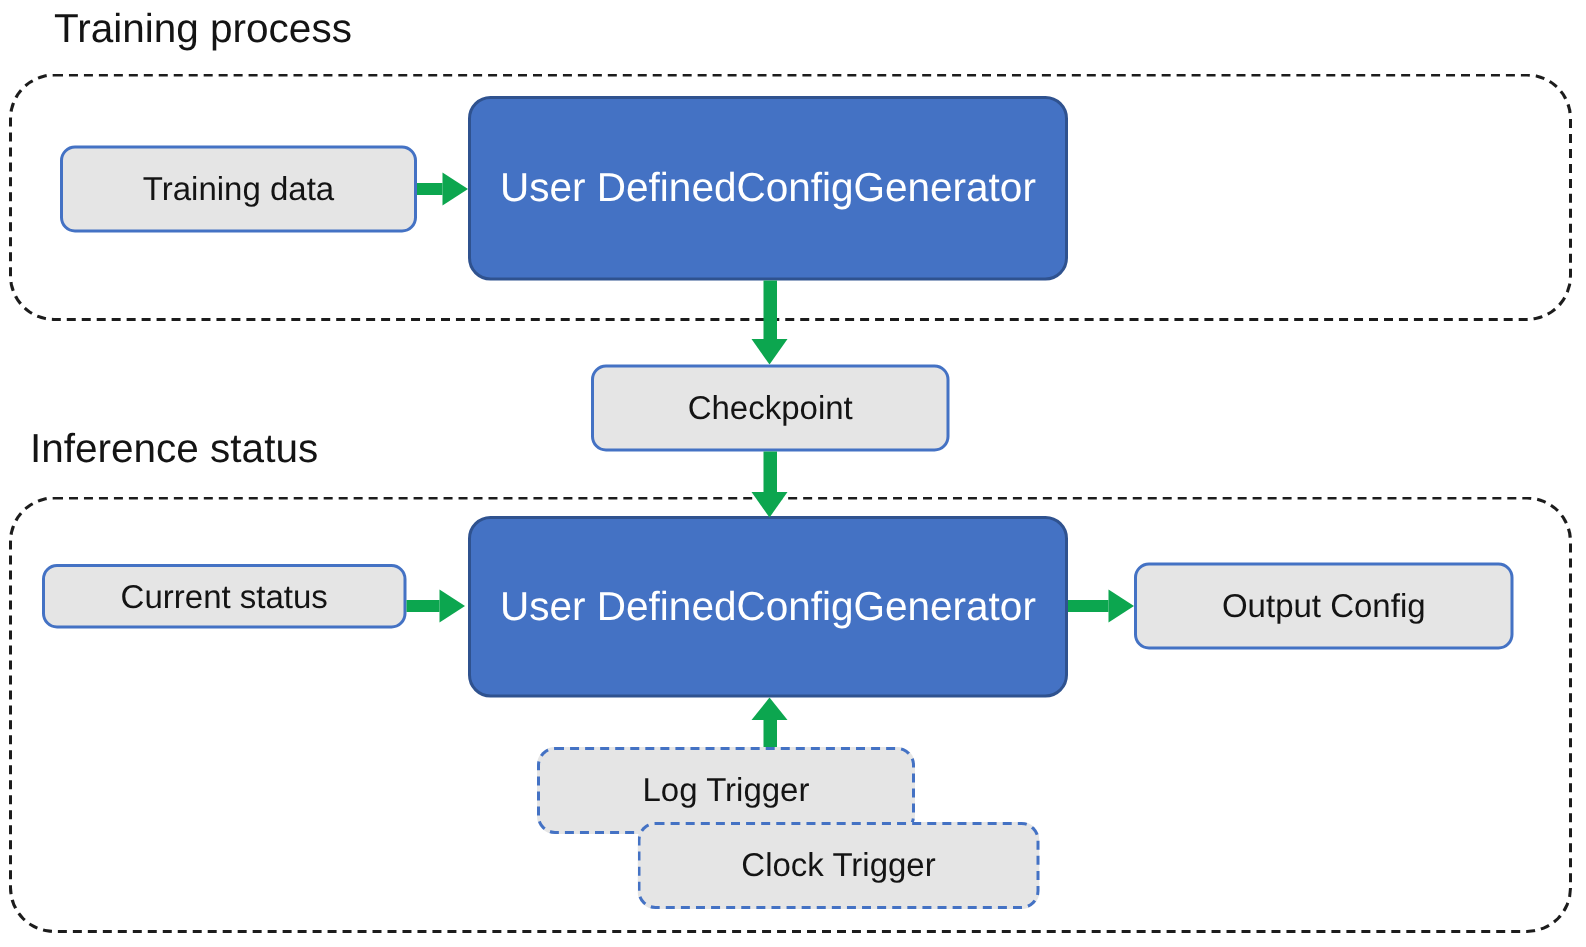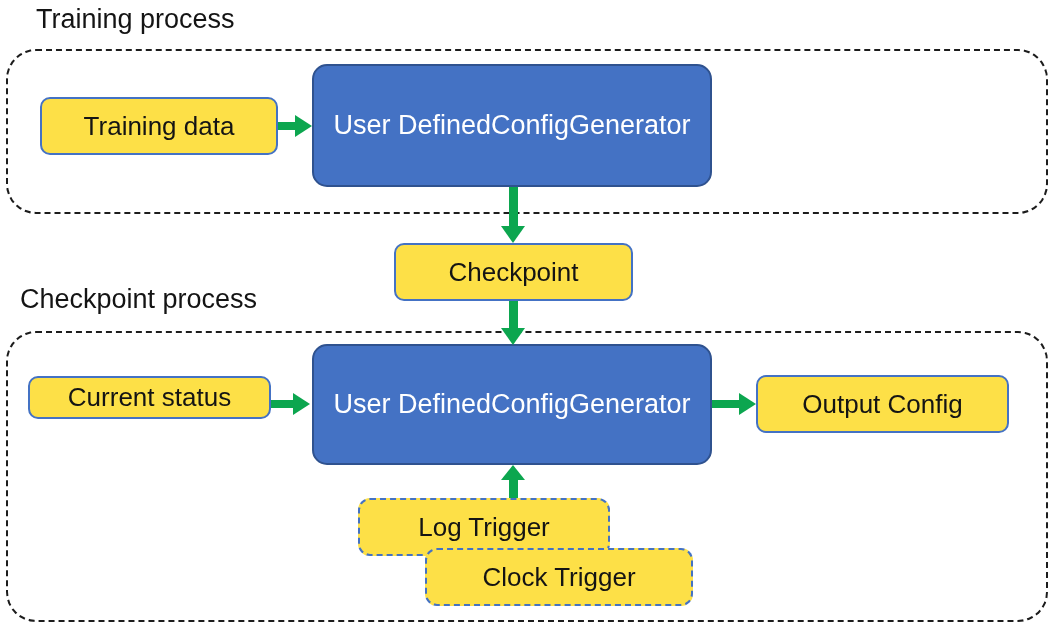--- a/index.html
+++ b/index.html
@@ -34,22 +34,22 @@
     border:2.5px dashed var(--container-border);
     border-radius:30px;
     background:transparent;
   }
   .node {
     position:absolute;
     display:flex;
     align-items:center;
     justify-content:center;
     text-align:center;
-    font-size:26px;
-    background:#fde047;
+    font-size:22px;
+    background:#e5e5e5;
     white-space:nowrap;
   }
   .io-box {
     border:2px solid var(--io-border);
     border-radius:10px;
     color:var(--text-dark);
   }
   .gen-box {
     background:var(--node-fill);
     border:2.5px solid var(--node-border);
@@ -112,21 +112,21 @@
     <span class="head"></span>
   </div>
 
   <div class="node io-box" style="left:394px; top:243px; width:239px; height:58px; z-index:2;">Checkpoint</div>
 
   <div class="arrow v down" style="left:501px; top:301px; width:24px; height:44px; z-index:2;">
     <span class="stem"></span>
     <span class="head"></span>
   </div>
 
-  <div class="section-title" style="left:20px; top:284px;">Checkpoint process</div>
+  <div class="section-title" style="left:20px; top:284px;">Inference status</div>
 
   <div class="section-box" style="left:6px; top:331px; width:1042px; height:291px;"></div>
 
   <div class="node io-box" style="left:28px; top:376px; width:243px; height:43px;">Current status</div>
 
   <div class="arrow h" style="left:271px; top:393px; width:39px; height:22px;">
     <span class="stem"></span>
     <span class="head"></span>
   </div>
 

